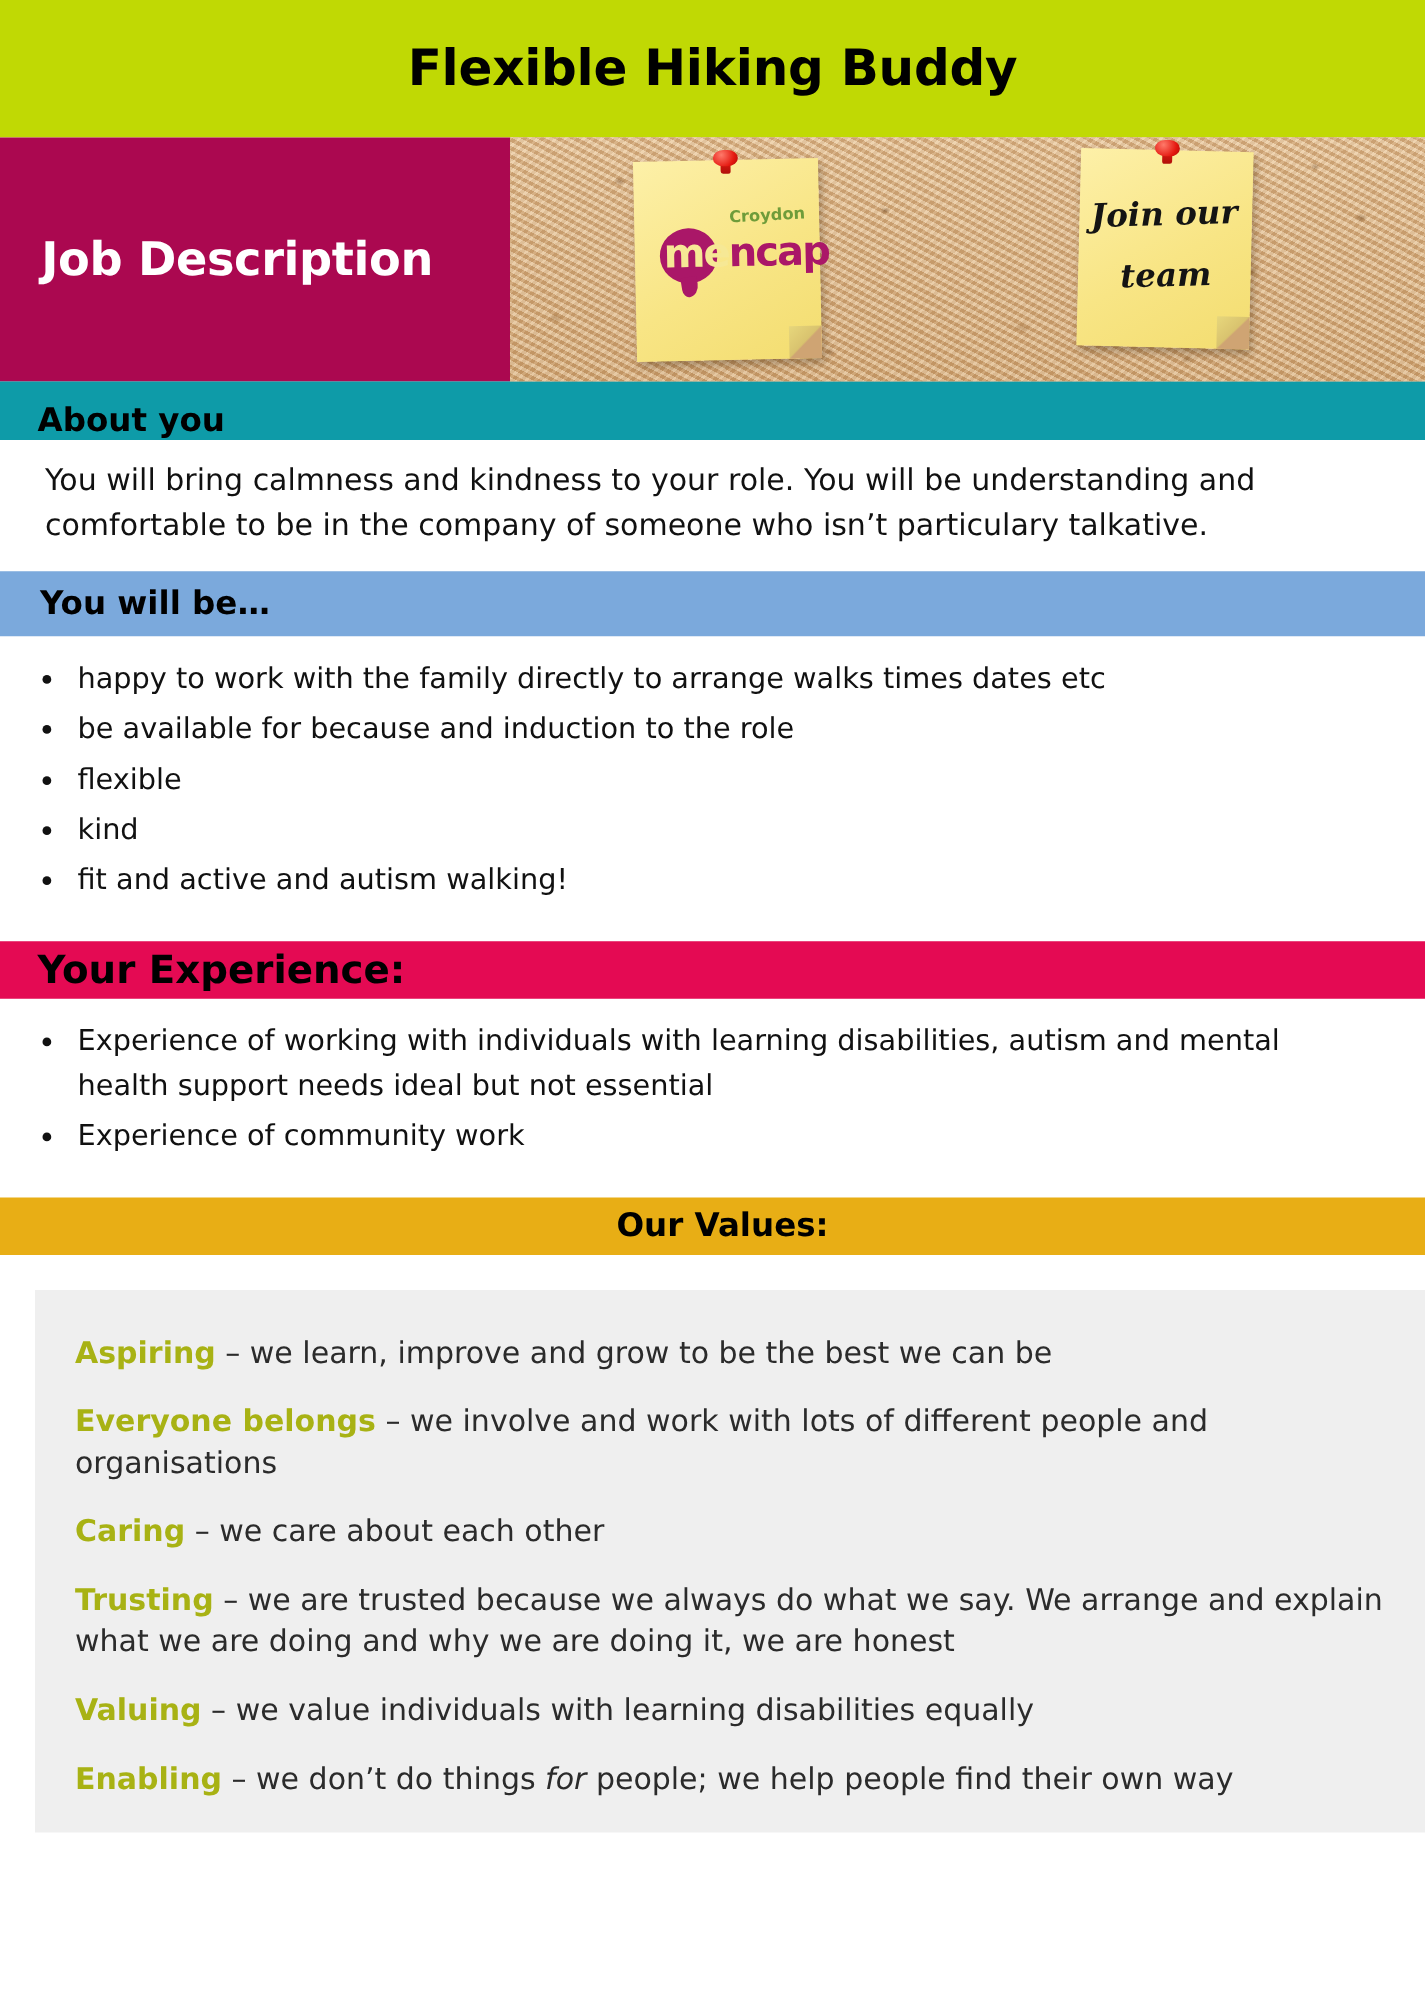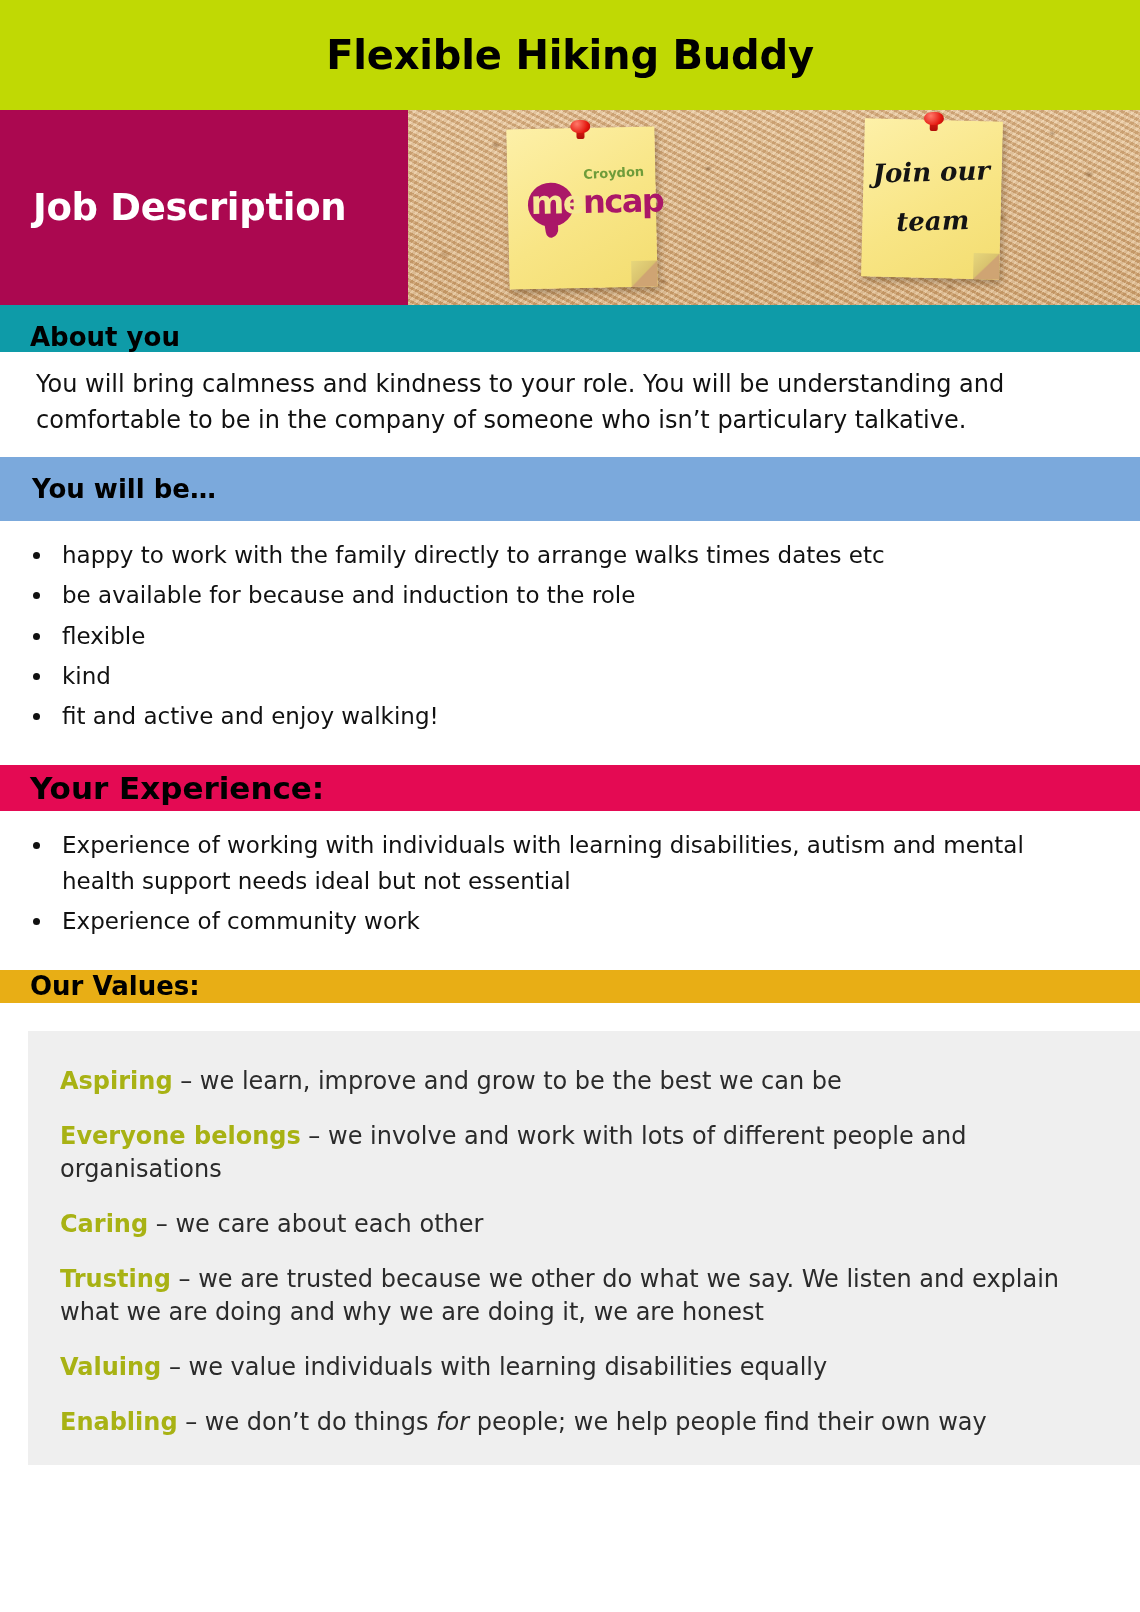--- a/index.html
+++ b/index.html
@@ -181,23 +181,23 @@
   .bar {
     width: 100%;
     display: flex;
     align-items: center;
     font-family: "DejaVu Sans", sans-serif;
     font-weight: bold;
     color: #000000;
   }
   .bar span { display: block; }
   .bar-teal   { height: 47px; background: #0e9ba8; padding-left: 30px; font-size: 26px; align-items: flex-end; }
-  .bar-blue   { height: 64px; background: #7ba9dc; padding-left: 32px; font-size: 26px; }
+  .bar-blue   { height: 52px; background: #7ba9dc; padding-left: 32px; font-size: 26px; }
   .bar-crim   { height: 46px; background: #e40a53; padding-left: 30px; font-size: 31px; }
-  .bar-gold   { height: 33px; background: #e8ae15; padding-left: 30px; font-size: 26px; }
+  .bar-gold   { height: 46px; background: #e8ae15; padding-left: 16px; font-size: 26px; justify-content: center; }
 
   
   .para {
     padding: 14px 30px 18px 36px;
     font-size: 24px;
     line-height: 1.52;
     color: #111111;
     font-family: "DejaVu Sans", sans-serif;
   }
   ul.blist {
@@ -282,21 +282,21 @@
 <div class="para">You will bring calmness and kindness to your role. You will be understanding and comfortable to be in the company of someone who isn’t particulary talkative.</div>
 
 <div class="bar bar-blue">
   <span>You will be…</span>
 </div>
 <ul class="blist list-you-will-be">
   <li>happy to work with the family directly to arrange walks times dates etc</li>
   <li>be available for because and induction to the role</li>
   <li>flexible</li>
   <li>kind</li>
-  <li>fit and active and enjoy walking!</li>
+  <li>fit and active and autism walking!</li>
 </ul>
 
 <div class="bar bar-crim">
   <span>Your Experience:</span>
 </div>
 <ul class="blist list-experience">
   <li>Experience of working with individuals with learning disabilities, autism and mental health support needs ideal but not essential</li>
   <li>Experience of community work</li>
 </ul>
 
@@ -313,21 +313,21 @@
 
     <div class="value-line">
       <span class="value-name">Everyone belongs</span><span> – </span><span>we involve and work with lots of different people and organisations</span>
     </div>
 
     <div class="value-line">
       <span class="value-name">Caring</span><span> – </span><span>we care about each other</span>
     </div>
 
     <div class="value-line">
-      <span class="value-name">Trusting</span><span> – </span><span>we are trusted because we other do what we say. We listen and explain what we are doing and why we are doing it, we are honest</span>
+      <span class="value-name">Trusting</span><span> – </span><span>we are trusted because we always do what we say. We arrange and explain what we are doing and why we are doing it, we are honest</span>
     </div>
 
     <div class="value-line">
       <span class="value-name">Valuing</span><span> – </span><span>we value individuals with learning disabilities equally</span>
     </div>
 
     <div class="value-line">
       <span class="value-name">Enabling</span><span> – </span><span>we don’t do things </span><span class="value-em">for</span><span> people; we help people find their own way</span>
     </div>
 

